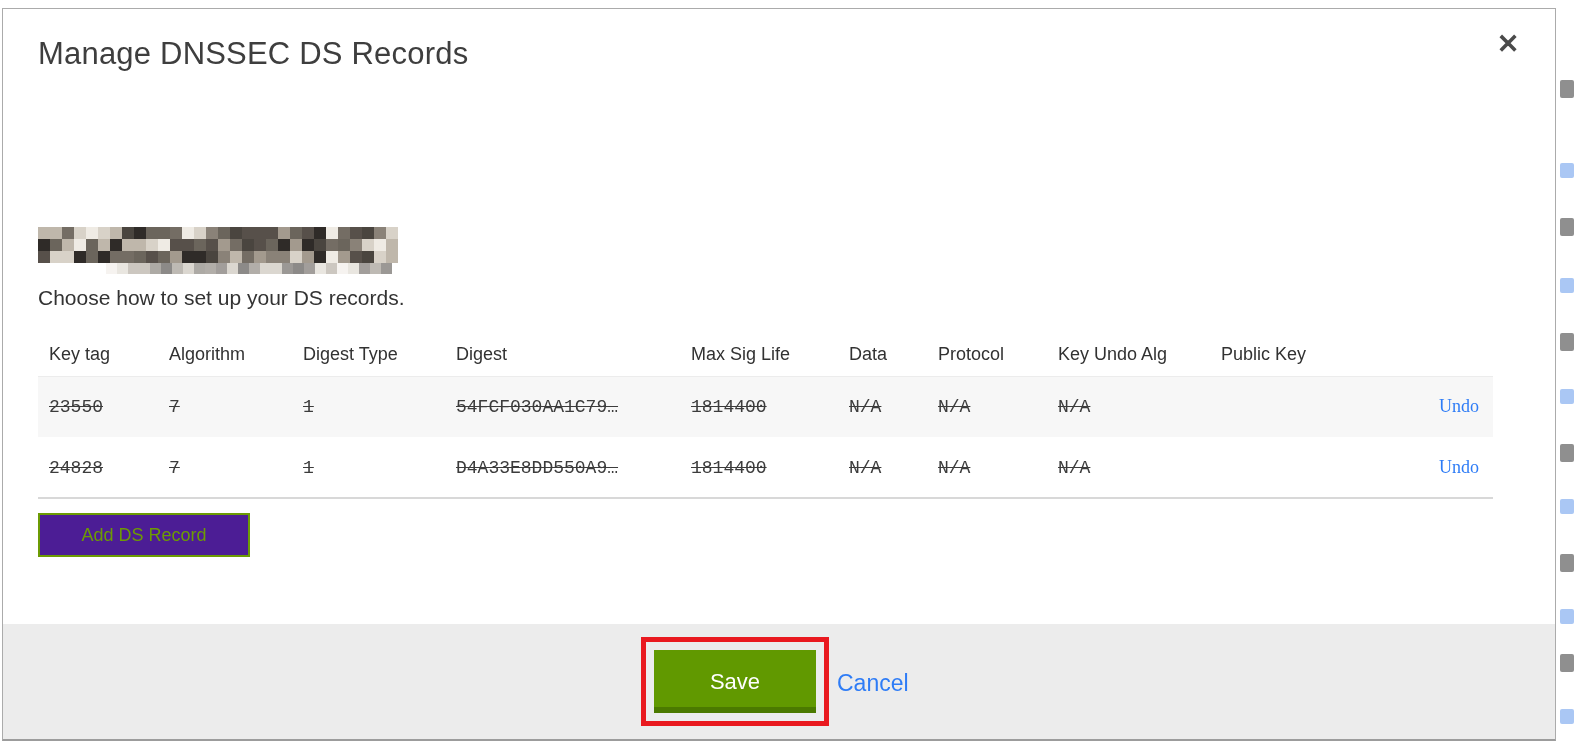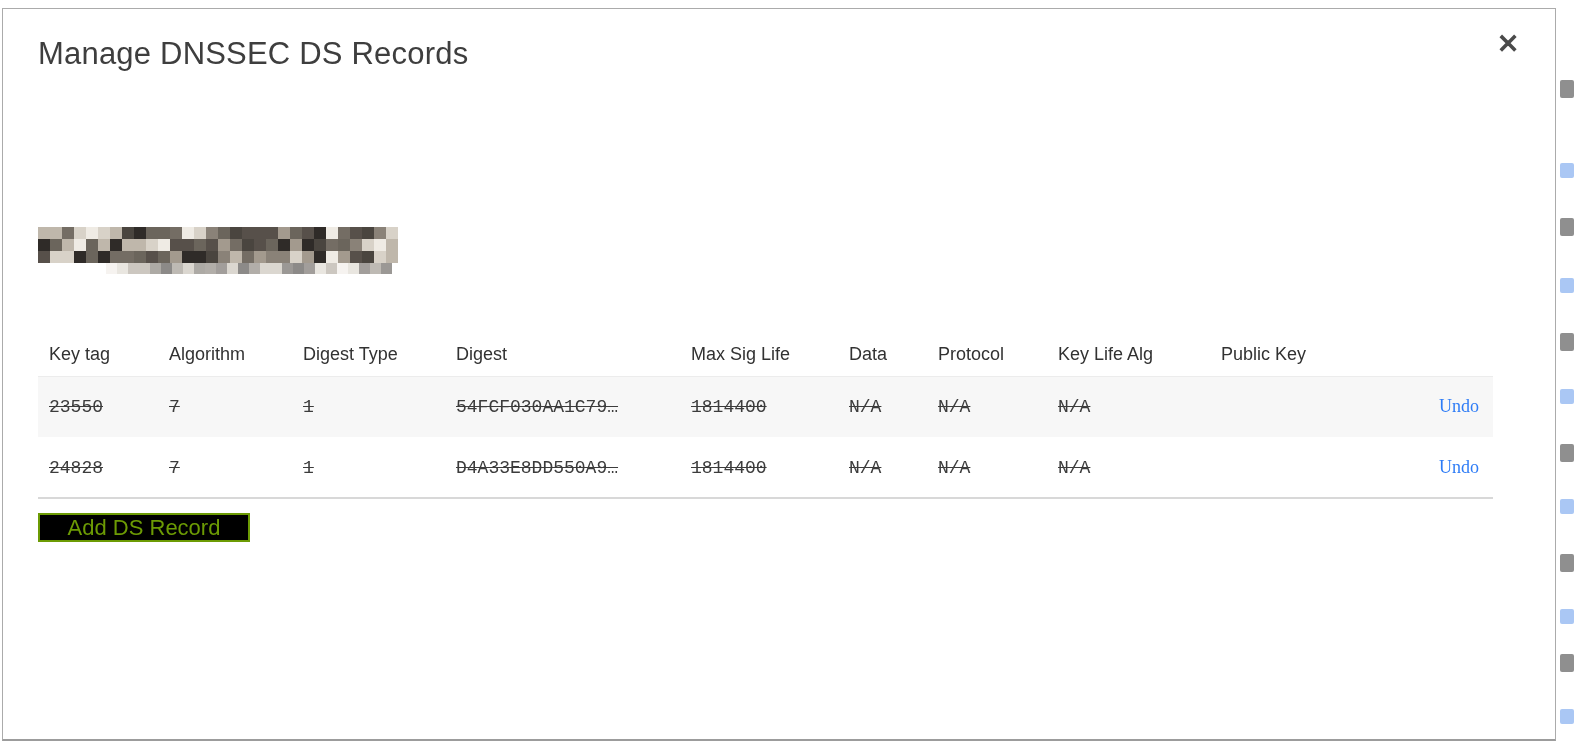--- a/index.html
+++ b/index.html
@@ -53,23 +53,23 @@
     font-size:18px; color:#3c3c3c; height:61px; padding-left:11px;
     vertical-align:middle; white-space:nowrap; overflow:hidden;
   }
   .ds-table tbody tr.shaded { background:#f7f7f7; border-top:1px solid #ececec; }
   .ds-table tbody tr:last-child { border-bottom:2px solid #d8d8d8; }
   .ds-table .strike { text-decoration:line-through;font-family:Liberation Mono, monospace; }
   .ds-table td.action-cell { text-align:right; padding-right:14px;font-family:Liberation Serif, serif; }
   .undo-link { color:#2e7cf6; font-size:18px; text-decoration:none; cursor:pointer; }
 
   .add-record-btn {
-    position:absolute; left:35px; top:504px; width:212px; height:29px;
-    background:#000000; border:2px solid #6c9b04; color:#6c9b04;
-    font-size:22px; font-family:inherit; text-align:center; cursor:pointer;
+    position:absolute; left:35px; top:504px; width:212px; height:44px;
+    background:#4c1d95; border:2px solid #6c9b04; color:#6c9b04;
+    font-size:18px; font-family:inherit; text-align:center; cursor:pointer;
   }
 
   .modal-footer {
     position:absolute; left:0; right:0; bottom:0; height:115px; background:#ececec;
   }
   .save-annotation {
     position:absolute; left:638px; top:13px;
     border:5px solid #e9191f; padding:8px; background:transparent;
   }
   .save-btn {
@@ -104,20 +104,21 @@
 
   <div class="modal">
 
     <h1 class="modal-title">Manage DNSSEC DS Records</h1>
 
     <button class="close-btn">✕</button>
 
     <div class="domain-redacted" id="mosaic-main"><span class="px" style="width: 12px; height: 12px; background: rgb(191, 183, 171);"></span><span class="px" style="width: 12px; height: 12px; background: rgb(191, 183, 171);"></span><span class="px" style="width: 12px; height: 12px; background: rgb(116, 109, 100);"></span><span class="px" style="width: 12px; height: 12px; background: rgb(216, 210, 200);"></span><span class="px" style="width: 12px; height: 12px; background: rgb(239, 235, 228);"></span><span class="px" style="width: 12px; height: 12px; background: rgb(216, 210, 200);"></span><span class="px" style="width: 12px; height: 12px; background: rgb(191, 183, 171);"></span><span class="px" style="width: 12px; height: 12px; background: rgb(74, 69, 63);"></span><span class="px" style="width: 12px; height: 12px; background: rgb(47, 43, 40);"></span><span class="px" style="width: 12px; height: 12px; background: rgb(107, 101, 92);"></span><span class="px" style="width: 12px; height: 12px; background: rgb(107, 101, 92);"></span><span class="px" style="width: 12px; height: 12px; background: rgb(116, 109, 100);"></span><span class="px" style="width: 12px; height: 12px; background: rgb(239, 235, 228);"></span><span class="px" style="width: 12px; height: 12px; background: rgb(216, 210, 200);"></span><span class="px" style="width: 12px; height: 12px; background: rgb(138, 130, 120);"></span><span class="px" style="width: 12px; height: 12px; background: rgb(107, 101, 92);"></span><span class="px" style="width: 12px; height: 12px; background: rgb(74, 69, 63);"></span><span class="px" style="width: 12px; height: 12px; background: rgb(87, 80, 74);"></span><span class="px" style="width: 12px; height: 12px; background: rgb(87, 80, 74);"></span><span class="px" style="width: 12px; height: 12px; background: rgb(87, 80, 74);"></span><span class="px" style="width: 12px; height: 12px; background: rgb(163, 154, 142);"></span><span class="px" style="width: 12px; height: 12px; background: rgb(107, 101, 92);"></span><span class="px" style="width: 12px; height: 12px; background: rgb(87, 80, 74);"></span><span class="px" style="width: 12px; height: 12px; background: rgb(47, 43, 40);"></span><span class="px" style="width: 12px; height: 12px; background: rgb(239, 235, 228);"></span><span class="px" style="width: 12px; height: 12px; background: rgb(116, 109, 100);"></span><span class="px" style="width: 12px; height: 12px; background: rgb(87, 80, 74);"></span><span class="px" style="width: 12px; height: 12px; background: rgb(74, 69, 63);"></span><span class="px" style="width: 12px; height: 12px; background: rgb(138, 130, 120);"></span><span class="px" style="width: 12px; height: 12px; background: rgb(216, 210, 200);"></span><span class="px" style="width: 12px; height: 12px; background: rgb(47, 43, 40);"></span><span class="px" style="width: 12px; height: 12px; background: rgb(107, 101, 92);"></span><span class="px" style="width: 12px; height: 12px; background: rgb(191, 183, 171);"></span><span class="px" style="width: 12px; height: 12px; background: rgb(239, 235, 228);"></span><span class="px" style="width: 12px; height: 12px; background: rgb(107, 101, 92);"></span><span class="px" style="width: 12px; height: 12px; background: rgb(191, 183, 171);"></span><span class="px" style="width: 12px; height: 12px; background: rgb(47, 43, 40);"></span><span class="px" style="width: 12px; height: 12px; background: rgb(191, 183, 171);"></span><span class="px" style="width: 12px; height: 12px; background: rgb(191, 183, 171);"></span><span class="px" style="width: 12px; height: 12px; background: rgb(216, 210, 200);"></span><span class="px" style="width: 12px; height: 12px; background: rgb(239, 235, 228);"></span><span class="px" style="width: 12px; height: 12px; background: rgb(87, 80, 74);"></span><span class="px" style="width: 12px; height: 12px; background: rgb(87, 80, 74);"></span><span class="px" style="width: 12px; height: 12px; background: rgb(107, 101, 92);"></span><span class="px" style="width: 12px; height: 12px; background: rgb(87, 80, 74);"></span><span class="px" style="width: 12px; height: 12px; background: rgb(163, 154, 142);"></span><span class="px" style="width: 12px; height: 12px; background: rgb(116, 109, 100);"></span><span class="px" style="width: 12px; height: 12px; background: rgb(74, 69, 63);"></span><span class="px" style="width: 12px; height: 12px; background: rgb(87, 80, 74);"></span><span class="px" style="width: 12px; height: 12px; background: rgb(107, 101, 92);"></span><span class="px" style="width: 12px; height: 12px; background: rgb(47, 43, 40);"></span><span class="px" style="width: 12px; height: 12px; background: rgb(163, 154, 142);"></span><span class="px" style="width: 12px; height: 12px; background: rgb(47, 43, 40);"></span><span class="px" style="width: 12px; height: 12px; background: rgb(74, 69, 63);"></span><span class="px" style="width: 12px; height: 12px; background: rgb(116, 109, 100);"></span><span class="px" style="width: 12px; height: 12px; background: rgb(107, 101, 92);"></span><span class="px" style="width: 12px; height: 12px; background: rgb(138, 130, 120);"></span><span class="px" style="width: 12px; height: 12px; background: rgb(216, 210, 200);"></span><span class="px" style="width: 12px; height: 12px; background: rgb(239, 235, 228);"></span><span class="px" style="width: 12px; height: 12px; background: rgb(191, 183, 171);"></span><span class="px" style="width: 12px; height: 12px; background: rgb(87, 80, 74);"></span><span class="px" style="width: 12px; height: 12px; background: rgb(216, 210, 200);"></span><span class="px" style="width: 12px; height: 12px; background: rgb(216, 210, 200);"></span><span class="px" style="width: 12px; height: 12px; background: rgb(47, 43, 40);"></span><span class="px" style="width: 12px; height: 12px; background: rgb(107, 101, 92);"></span><span class="px" style="width: 12px; height: 12px; background: rgb(47, 43, 40);"></span><span class="px" style="width: 12px; height: 12px; background: rgb(116, 109, 100);"></span><span class="px" style="width: 12px; height: 12px; background: rgb(116, 109, 100);"></span><span class="px" style="width: 12px; height: 12px; background: rgb(107, 101, 92);"></span><span class="px" style="width: 12px; height: 12px; background: rgb(87, 80, 74);"></span><span class="px" style="width: 12px; height: 12px; background: rgb(107, 101, 92);"></span><span class="px" style="width: 12px; height: 12px; background: rgb(163, 154, 142);"></span><span class="px" style="width: 12px; height: 12px; background: rgb(47, 43, 40);"></span><span class="px" style="width: 12px; height: 12px; background: rgb(47, 43, 40);"></span><span class="px" style="width: 12px; height: 12px; background: rgb(74, 69, 63);"></span><span class="px" style="width: 12px; height: 12px; background: rgb(138, 130, 120);"></span><span class="px" style="width: 12px; height: 12px; background: rgb(191, 183, 171);"></span><span class="px" style="width: 12px; height: 12px; background: rgb(116, 109, 100);"></span><span class="px" style="width: 12px; height: 12px; background: rgb(163, 154, 142);"></span><span class="px" style="width: 12px; height: 12px; background: rgb(138, 130, 120);"></span><span class="px" style="width: 12px; height: 12px; background: rgb(138, 130, 120);"></span><span class="px" style="width: 12px; height: 12px; background: rgb(216, 210, 200);"></span><span class="px" style="width: 12px; height: 12px; background: rgb(163, 154, 142);"></span><span class="px" style="width: 12px; height: 12px; background: rgb(47, 43, 40);"></span><span class="px" style="width: 12px; height: 12px; background: rgb(239, 235, 228);"></span><span class="px" style="width: 12px; height: 12px; background: rgb(163, 154, 142);"></span><span class="px" style="width: 12px; height: 12px; background: rgb(87, 80, 74);"></span><span class="px" style="width: 12px; height: 12px; background: rgb(74, 69, 63);"></span><span class="px" style="width: 12px; height: 12px; background: rgb(216, 210, 200);"></span><span class="px" style="width: 12px; height: 12px; background: rgb(191, 183, 171);"></span></div>
     <div class="domain-redacted-sub" id="mosaic-sub"><span class="px" style="width: 11px; height: 11px; background: rgb(239, 235, 228);"></span><span class="px" style="width: 11px; height: 11px; background: rgb(216, 210, 200);"></span><span class="px" style="width: 11px; height: 11px; background: rgb(163, 154, 142);"></span><span class="px" style="width: 11px; height: 11px; background: rgb(163, 154, 142);"></span><span class="px" style="width: 11px; height: 11px; background: rgb(107, 101, 92);"></span><span class="px" style="width: 11px; height: 11px; background: rgb(47, 43, 40);"></span><span class="px" style="width: 11px; height: 11px; background: rgb(138, 130, 120);"></span><span class="px" style="width: 11px; height: 11px; background: rgb(191, 183, 171);"></span><span class="px" style="width: 11px; height: 11px; background: rgb(107, 101, 92);"></span><span class="px" style="width: 11px; height: 11px; background: rgb(116, 109, 100);"></span><span class="px" style="width: 11px; height: 11px; background: rgb(87, 80, 74);"></span><span class="px" style="width: 11px; height: 11px; background: rgb(191, 183, 171);"></span><span class="px" style="width: 11px; height: 11px; background: rgb(47, 43, 40);"></span><span class="px" style="width: 11px; height: 11px; background: rgb(116, 109, 100);"></span><span class="px" style="width: 11px; height: 11px; background: rgb(191, 183, 171);"></span><span class="px" style="width: 11px; height: 11px; background: rgb(191, 183, 171);"></span><span class="px" style="width: 11px; height: 11px; background: rgb(74, 69, 63);"></span><span class="px" style="width: 11px; height: 11px; background: rgb(47, 43, 40);"></span><span class="px" style="width: 11px; height: 11px; background: rgb(87, 80, 74);"></span><span class="px" style="width: 11px; height: 11px; background: rgb(216, 210, 200);"></span><span class="px" style="width: 11px; height: 11px; background: rgb(163, 154, 142);"></span><span class="px" style="width: 11px; height: 11px; background: rgb(239, 235, 228);"></span><span class="px" style="width: 11px; height: 11px; background: rgb(216, 210, 200);"></span><span class="px" style="width: 11px; height: 11px; background: rgb(87, 80, 74);"></span><span class="px" style="width: 11px; height: 11px; background: rgb(138, 130, 120);"></span><span class="px" style="width: 11px; height: 11px; background: rgb(74, 69, 63);"></span></div>
 
+    <p class="instruction">Choose how to set up your DS records.</p>
 
     <table class="ds-table">
       <colgroup>
         <col style="width:120px">
           <col style="width:134px">
           <col style="width:153px">
         <col style="width:235px">
           <col style="width:158px">
           <col style="width:89px">
         <col style="width:120px">
@@ -127,21 +128,21 @@
       </colgroup>
       <thead>
         <tr>
           <th>Key tag</th>
           <th>Algorithm</th>
           <th>Digest Type</th>
           <th>Digest</th>
           <th>Max Sig Life</th>
           <th>Data</th>
           <th>Protocol</th>
-          <th>Key Life Alg</th>
+          <th>Key Undo Alg</th>
           <th>Public Key</th>
           <th></th>
         </tr>
       </thead>
       <tbody>
         <tr class="shaded">
           <td><span class="strike">23550</span></td>
           <td><span class="strike">7</span></td>
           <td><span class="strike">1</span></td>
           <td><span class="strike">54FCF030AA1C79…</span></td>
@@ -166,15 +167,21 @@
           <td><span class="strike"></span></td>
           <td class="action-cell">
             <a class="undo-link">Undo</a>
           </td>
         </tr>
       </tbody>
     </table>
 
     <button class="add-record-btn">Add DS Record</button>
 
+    <div class="modal-footer">
+      <div class="save-annotation">
+        <button class="save-btn">Save</button>
+      </div>
+      <a class="cancel-link">Cancel</a>
+    </div>
 
   </div>
 </div>
 
 </body></html>

